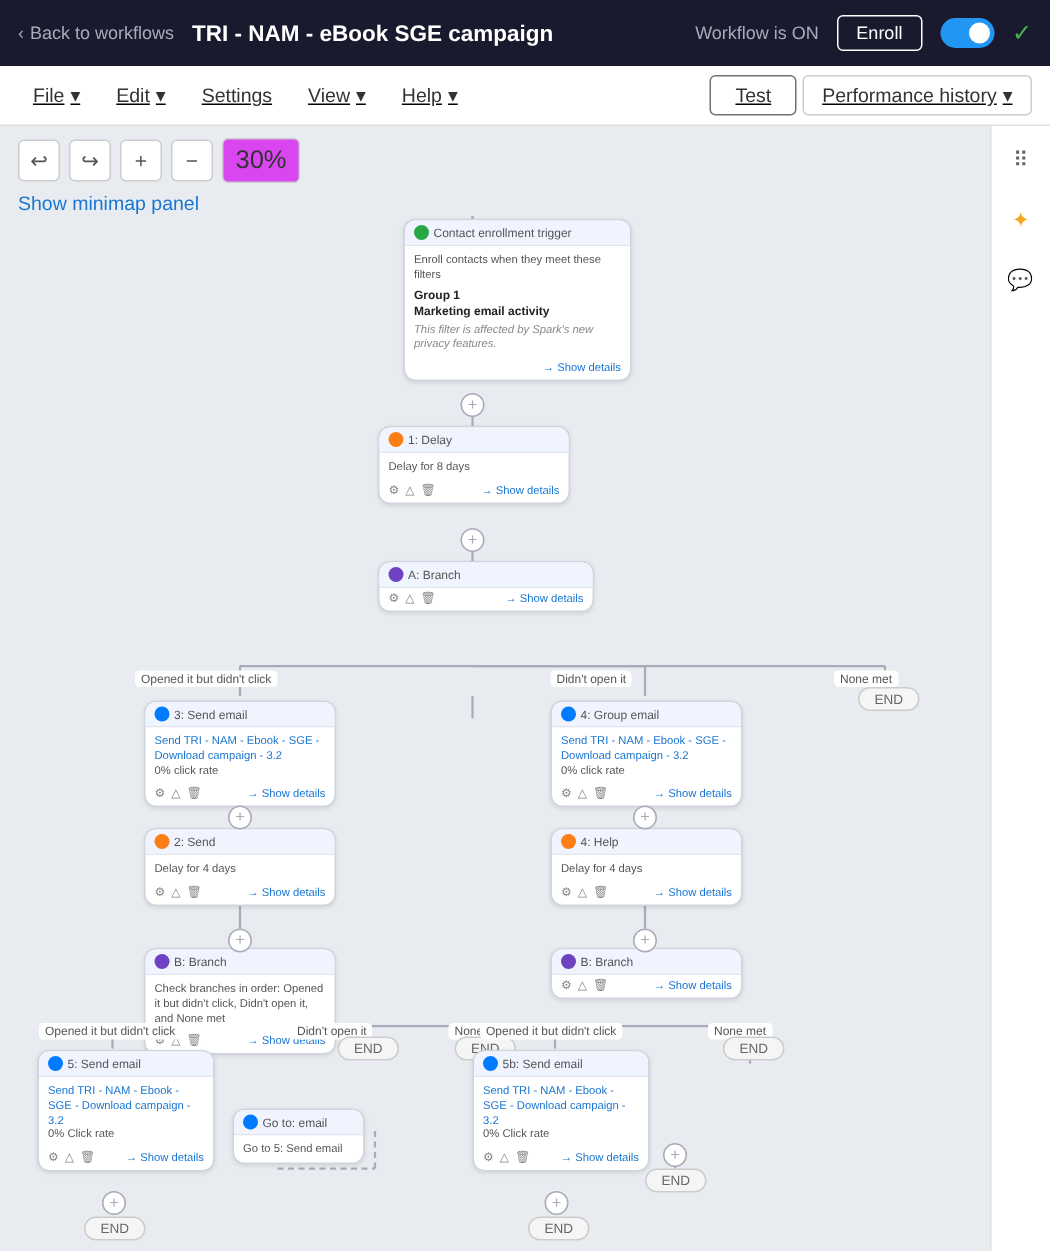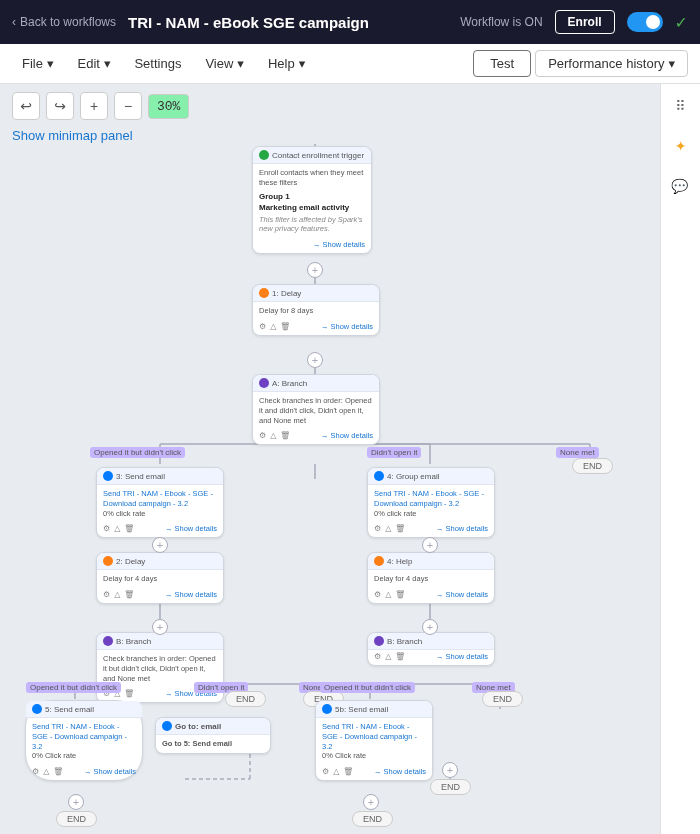--- a/index.html
+++ b/index.html
@@ -36,21 +36,20 @@
       white-space: nowrap;
     }
     .enroll-btn {
       background: transparent;
       border: 1.5px solid white;
       color: white;
       padding: 4px 12px;
       border-radius: 4px;
       font-size: 12px;
       cursor: pointer;
-      font-weight: bold;
     }
     .toggle-switch {
       width: 36px;
       height: 20px;
       background: #2196f3;
       border-radius: 10px;
       position: relative;
       cursor: pointer;
     }
     .toggle-switch::after {
@@ -70,20 +69,21 @@
 
     
     .menu-bar {
       background: white;
       height: 40px;
       display: flex;
       align-items: center;
       padding: 0 12px;
       gap: 4px;
       border-bottom: 1px solid #e0e0e0;
+      text-decoration: underline;
     }
     .menu-item {
       font-size: 13px;
       padding: 6px 10px;
       cursor: pointer;
       display: flex;
       align-items: center;
       gap: 4px;
       color: #333;
       border-radius: 4px;
@@ -137,27 +137,26 @@
       width: 28px;
       height: 28px;
       display: flex;
       align-items: center;
       justify-content: center;
       cursor: pointer;
       font-size: 14px;
       color: #555;
     }
     .zoom-label {
-      background: #86efac;
+      background: #d946ef;
       border: 1px solid #ccc;
       border-radius: 4px;
       padding: 4px 8px;
-      font-size: 13px;
+      font-size: 17px;
       color: #333;
-      font-family: Liberation Mono, monospace;
     }
     .show-minimap {
       position: absolute;
       top: 44px;
       left: 12px;
       color: #1976d2;
       font-size: 13px;
       cursor: pointer;
     }
 
@@ -231,21 +230,21 @@
       width: 100%;
       height: 100%;
       pointer-events: none;
     }
 
     
     .branch-label {
       position: absolute;
       font-size: 8px;
       color: #555;
-      background: #c4b5fd;
+      background: #ffffff;
       padding: 1px 4px;
       border-radius: 3px;
     }
 
     
     .end-node {
       position: absolute;
       background: #f5f5f5;
       border: 1px solid #ccc;
       border-radius: 12px;
@@ -391,21 +390,21 @@
 
   <div class="canvas-toolbar">
     <div class="tool-btn">↩</div>
     <div class="tool-btn">↪</div>
     <div class="tool-btn">+</div>
     <div class="tool-btn">−</div>
     <div class="zoom-label">30%</div>
   </div>
   <div class="show-minimap">Show minimap panel</div>
 
-  <div class="node-card" style="left:252px;top:62px;width:120px;">
+  <div class="node-card" style="left:269px;top:62px;width:152px;">
     <div class="node-header">
       <span class="node-header-icon green"></span>
       <span>Contact enrollment trigger</span>
     </div>
     <div class="node-body">
       <div class="node-text">Enroll contacts when they meet these filters</div>
       <div class="node-title" style="margin-top:4px;">Group 1</div>
       <div class="node-title">Marketing email activity</div>
       <div class="node-text" style="margin-top:3px;font-style:italic;color:#888;">This filter is affected by Spark's new privacy features.</div>
     </div>
@@ -427,27 +426,24 @@
     <div class="node-footer">
       <span class="node-icon">⚙</span>
       <span class="node-icon">△</span>
       <span class="node-icon">🗑</span>
       <span class="show-details">→ Show details</span>
     </div>
   </div>
 
   <div class="plus-connector" style="left:307px;top:268px;">+</div>
 
-  <div class="node-card" style="left:252px;top:290px;width:128px;">
+  <div class="node-card" style="left:252px;top:290px;width:144px;">
     <div class="node-header">
       <span class="node-header-icon purple"></span>
       <span>A: Branch</span>
-    </div>
-    <div class="node-body">
-      <div class="node-text">Check branches in order: Opened it and didn't click, Didn't open it, and None met</div>
     </div>
     <div class="node-footer">
       <span class="node-icon">⚙</span>
       <span class="node-icon">△</span>
       <span class="node-icon">🗑</span>
       <span class="show-details">→ Show details</span>
     </div>
   </div>
 
   <div class="branch-label" style="left:90px;top:363px;">Opened it but didn't click</div>
@@ -490,21 +486,21 @@
       <span class="node-icon">🗑</span>
       <span class="show-details">→ Show details</span>
     </div>
   </div>
 
   <div class="plus-connector" style="left:422px;top:453px;">+</div>
 
   <div class="node-card" style="left:96px;top:468px;width:128px;">
     <div class="node-header">
       <span class="node-header-icon orange"></span>
-      <span>2: Delay</span>
+      <span>2: Send</span>
     </div>
     <div class="node-body">
       <div class="node-text">Delay for 4 days</div>
     </div>
     <div class="node-footer">
       <span class="node-icon">⚙</span>
       <span class="node-icon">△</span>
       <span class="node-icon">🗑</span>
       <span class="show-details">→ Show details</span>
     </div>
@@ -564,38 +560,38 @@
   <div class="branch-label" style="left:299px;top:598px;">None met</div>
 
   <div class="end-node" style="left:225px;top:607px;">END</div>
   <div class="end-node" style="left:303px;top:607px;">END</div>
 
   <div class="branch-label" style="left:320px;top:598px;">Opened it but didn't click</div>
   <div class="branch-label" style="left:472px;top:598px;">None met</div>
 
   <div class="end-node" style="left:482px;top:607px;">END</div>
 
-  <div class="node-card" style="left:25px;top:616px;width:118px;border-radius:27px;">
+  <div class="node-card" style="left:25px;top:616px;width:118px;">
     <div class="node-header">
       <span class="node-header-icon blue"></span>
       <span>5: Send email</span>
     </div>
     <div class="node-body">
       <div class="node-text blue">Send TRI - NAM - Ebook - SGE - Download campaign - 3.2</div>
       <div class="node-text">0% Click rate</div>
     </div>
     <div class="node-footer">
       <span class="node-icon">⚙</span>
       <span class="node-icon">△</span>
       <span class="node-icon">🗑</span>
       <span class="show-details">→ Show details</span>
     </div>
   </div>
 
-  <div class="node-card" style="left:155px;top:633px;width:116px;font-weight:bold;">
+  <div class="node-card" style="left:155px;top:655px;width:88px;">
     <div class="node-header">
       <span class="node-header-icon blue"></span>
       <span>Go to: email</span>
     </div>
     <div class="node-body">
       <div class="node-text">Go to 5: Send email</div>
     </div>
   </div>
 
   <div class="node-card" style="left:315px;top:616px;width:118px;">

